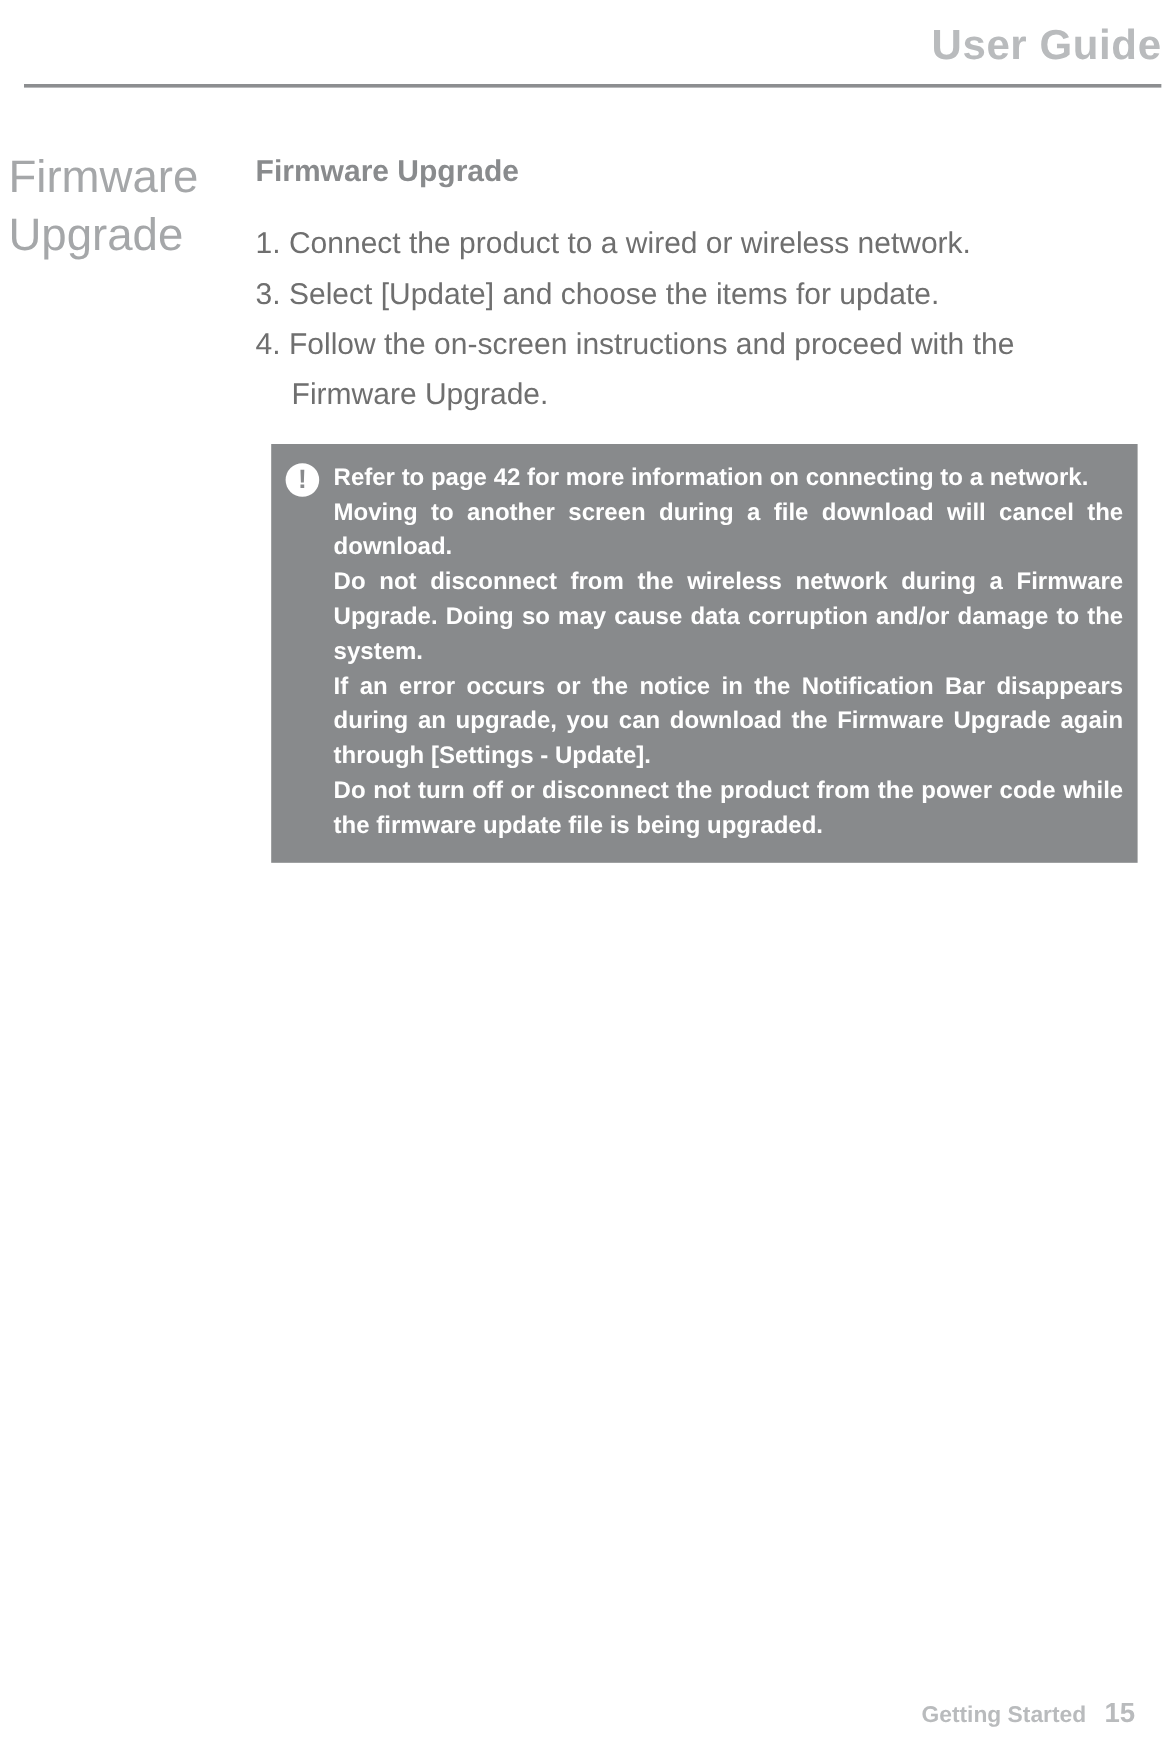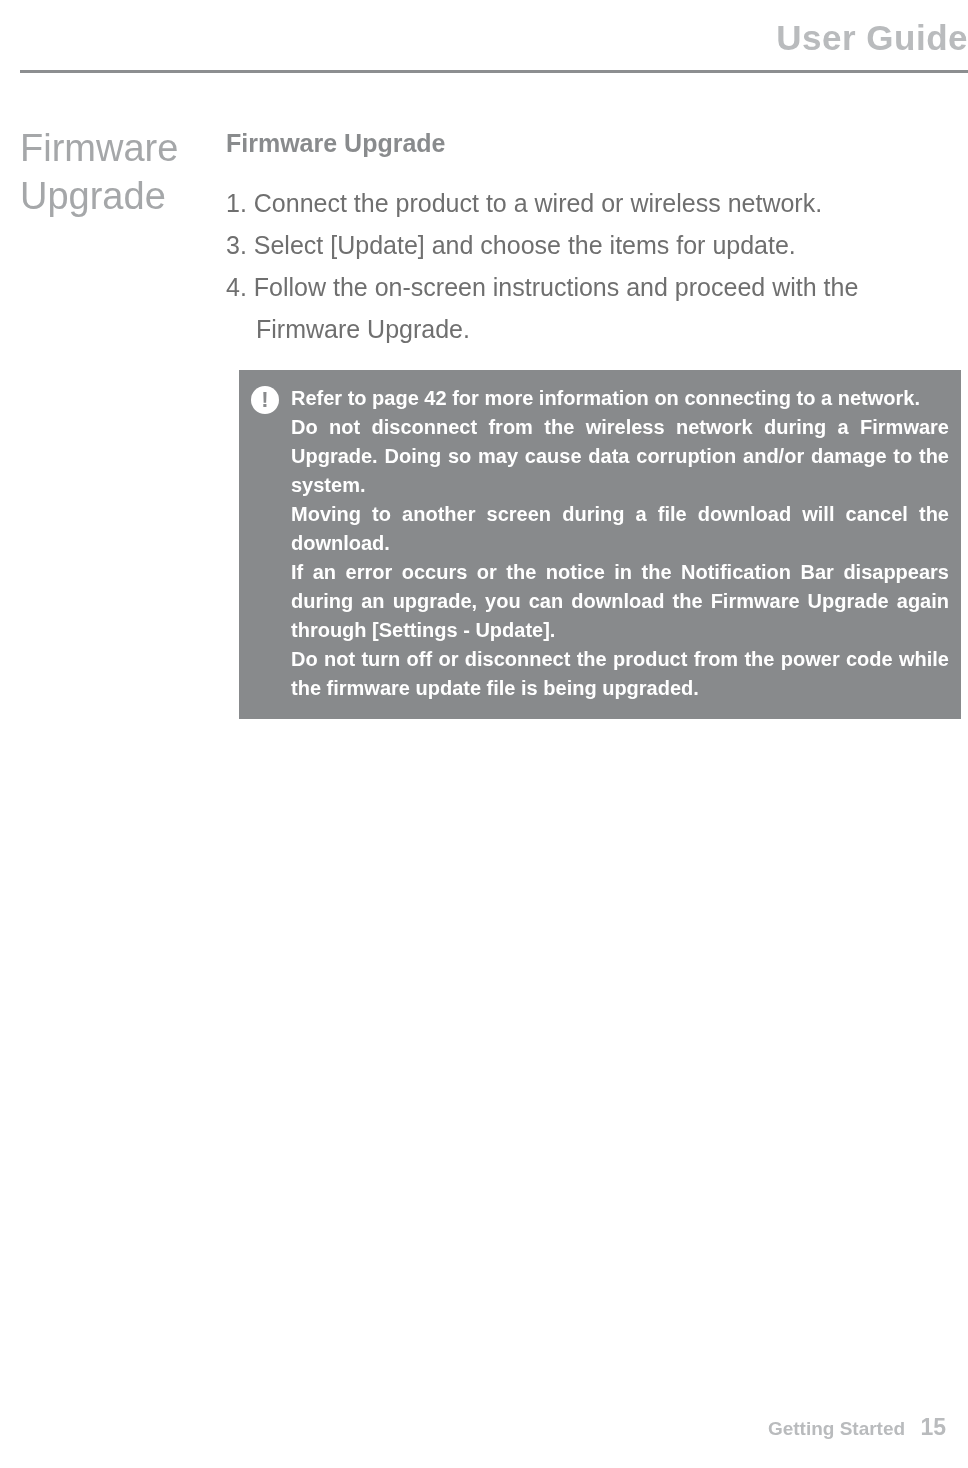--- a/index.html
+++ b/index.html
@@ -25,20 +25,21 @@
   .hr-line {
     height: 3px;
     background: #8c8e90;
     margin-top: 12px;
     width: 948px;
     margin-left: 20px;
   }
   .content {
     display: flex;
     padding: 52px 0 0 20px;
+    justify-content: flex-end;
   }
   .sidebar {
     width: 206px;
     flex-shrink: 0;
   }
   .sidebar-title {
     font-size: 38px;
     font-weight: normal;
     color: #a5a7a9;
     line-height: 1.25;
@@ -136,22 +137,22 @@
     <div class="section-heading">Firmware Upgrade</div>
     <ol class="steps">
       <li>1. Connect the product to a wired or wireless network.</li>
       <li>3.  Select [Update] and choose the items for update.</li>
       <li>4. Follow the on-screen instructions and proceed with the Firmware Upgrade.</li>
     </ol>
     <div class="notice-box">
       <div class="notice-icon"></div>
       <div class="notice-text">
         <p>Refer to page 42 for more information on connecting to a network.</p>
+        <p>Moving to another screen during a file download will cancel the download.</p>
         <p>Do not disconnect from the wireless network during a Firmware Upgrade. Doing so may cause data corruption and/or damage to the system.</p>
-        <p>Moving to another screen during a file download will cancel the download.</p>
         <p>If an error occurs or the notice in the Notification Bar disappears during an upgrade, you can download the Firmware Upgrade again through [Settings - Update].</p>
         <p>Do not turn off or disconnect the product from the power code while the firmware update file is being upgraded.</p>
       </div>
     </div>
   </div>
 </div>
 
 <div class="footer">
   <span>Getting Started</span>
   <span class="page-num">15</span>

